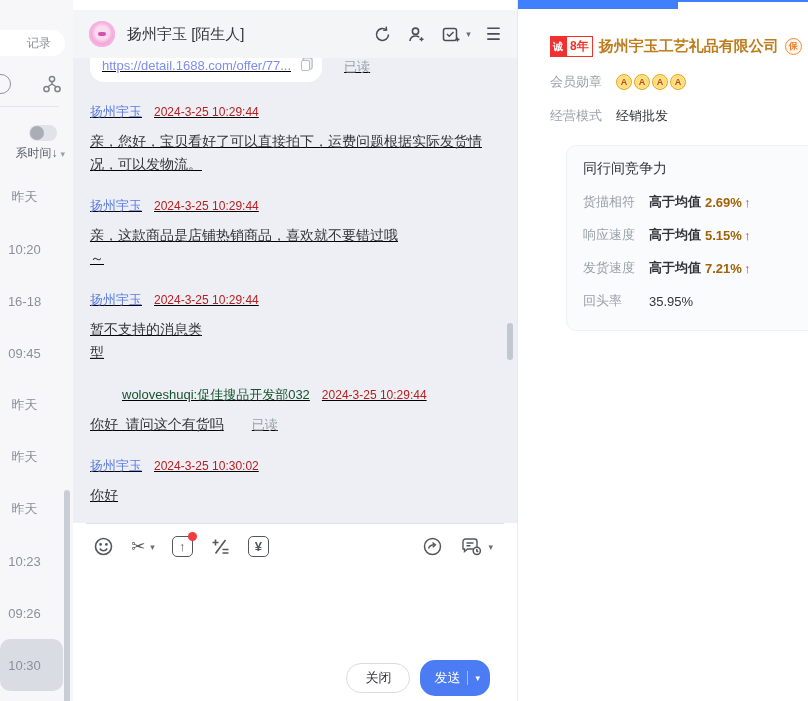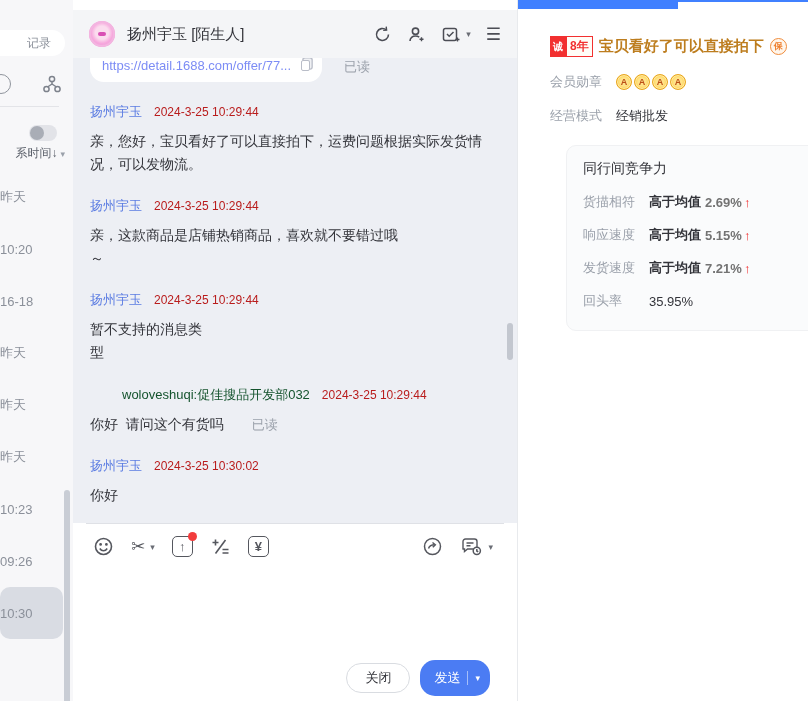--- a/index.html
+++ b/index.html
@@ -15,40 +15,40 @@
   .sb-icons { display:flex; align-items:center; justify-content:space-between; margin:16px 10px 0 -9px; height:24px; }
   .sb-partial-circle { width:20px; height:20px; border:1.6px solid #7d828c; border-radius:50%; opacity:.85; }
   .sb-divider { border-bottom:1px solid #e3e4e8; margin:10px 14px 0 0; }
   .sb-toggle-row { display:flex; justify-content:flex-end; padding-right:16px; margin-top:18px; }
   .toggle { width:28px; height:16px; background:#e2e3e8; border-radius:8px; position:relative; }
   .toggle .knob { position:absolute; left:1px; top:1px; width:14px; height:14px; border-radius:50%; background:#a9adb6; }
   .sb-sort { display:flex; align-items:center; justify-content:flex-end; gap:3px; padding-right:8px;
              margin-top:4px; font-size:12px; color:#5c616b; }
   .sb-sort .caret { font-size:9px; color:#9aa0aa; }
   .conv-list { margin-top:9px; }
-  .conv-item { height:52px; display:flex; align-items:center; justify-content:flex-start;
+  .conv-item { height:52px; display:flex; align-items:center; justify-content:center;
                padding-right:14px; font-size:13px; color:#8b909a; margin-right:10px; }
   .conv-item.selected { background:#d9dce3; border-radius:10px; }
   .sb-scrollbar { position:absolute; right:3px; top:490px; width:6px; height:215px; border-radius:3px; background:#c9cdd5; }
 
   
   .chat { position:relative; width:444px; height:100%; flex:none; display:flex; flex-direction:column; background:#edeff4; }
   .chat-topstrip { height:10px; background:#fff; flex:none; }
   .chat-header { height:48px; flex:none; display:flex; align-items:center; padding:0 16px; background:#f4f5f7; }
   .avatar { width:26px; height:26px; border-radius:50%; flex:none;
             background:radial-gradient(circle at 50% 45%, #fbdcee 0 34%, #f6a8dd 55%, #ee86d2 100%);
             box-shadow:inset 0 0 0 2px #f3b5e0; position:relative; }
   .avatar::after { content:""; position:absolute; left:9px; top:11px; width:8px; height:4px; border-radius:2px; background:#d94fb4; }
   .chat-title { margin-left:12px; font-size:15px; color:#33343a; }
   .hdr-icons { margin-left:auto; display:flex; align-items:center; gap:15px; color:#4b4d55; }
   .hdr-icons .caret { font-size:9px; color:#6a6d75; margin-left:-10px; }
   .hamburger { font-size:17px; line-height:1; color:#4b4d55; }
   svg.ic { display:block; }
 
-  .chat-messages { flex:1 1 auto; overflow:hidden; padding:0 17px; position:relative; background:#edeff4; }
+  .chat-messages { flex:1 1 auto; overflow:hidden; padding:0 17px; position:relative; background:#edeff4;text-decoration:underline; }
   .link-row { display:flex; align-items:flex-end; gap:22px; }
   .link-bubble { margin-top:-12px; background:#fff; border-radius:14px; padding:12px 12px 9px 12px;
                  display:flex; align-items:center; gap:10px; max-width:268px; }
   .link-url { font-size:13px; color:#7c8cf5; white-space:nowrap; overflow:hidden; }
   .copy-icon { width:9px; height:11px; border:1.3px solid #b9bdc8; border-radius:2px; flex:none;
                box-shadow:2px -2px 0 -0.5px #f0f1f4, 2px -2px 0 0.8px #b9bdc8; }
   .link-status { font-size:13px; color:#9aa0aa; padding-bottom:6px; }
 
   .msg-group { margin-top:21px; }
   .msg-head { display:flex; align-items:baseline; gap:12px; }
@@ -95,21 +95,21 @@
   .medals { display:flex; gap:2px; }
   .medal { width:16px; height:16px; background:radial-gradient(circle, #ffe38a 0 40%, #ffcf3f 75%, #f2ae1d);
            border:1px solid #e8a51c; border-radius:50%; color:#bc4f16; font-size:9px; font-weight:bold;
            display:flex; align-items:center; justify-content:center; box-shadow:0 0 0 1px #ffe9a8 inset; }
   .mode-value { color:#33343a; }
   .comp-card { margin:20px -12px 0 16px; background:#fafbfc; border:1px solid #f0f1f3; border-radius:10px; padding:14px 16px 20px; }
   .comp-title { font-size:14px; color:#33343a; }
   .comp-row { display:flex; align-items:center; margin-top:15px; font-size:13px; }
   .comp-label { color:#9aa0aa; width:66px; flex:none; }
   .comp-prefix { color:#33343a; font-weight:bold; margin-right:4px; }
-  .comp-value { color:#737373; font-weight:bold; }
+  .comp-value { color:#a16207; font-weight:bold; }
   .comp-row.plain .comp-value { color:#33343a; font-weight:normal; }
   .comp-arrow { color:#f12b2b; font-weight:bold; margin-left:2px; }
 </style>
 </head>
 <body>
 
 <div class="app">
 
   <div class="sidebar">
     <div class="sb-search">
@@ -140,20 +140,23 @@
       <div class="conv-item">
           <span class="conv-time">昨天</span>
         </div>
         <div class="conv-item">
           <span class="conv-time">10:20</span>
         </div>
         <div class="conv-item">
           <span class="conv-time">16-18</span>
         </div>
         <div class="conv-item">
+          <span class="conv-time">09:45</span>
+        </div>
+        <div class="conv-item">
           <span class="conv-time">昨天</span>
         </div>
         <div class="conv-item">
           <span class="conv-time">昨天</span>
         </div>
         <div class="conv-item">
           <span class="conv-time">昨天</span>
         </div>
         <div class="conv-item">
           <span class="conv-time">10:23</span>
@@ -321,21 +324,21 @@
 
   <div class="panel">
     <div class="panel-tabline"></div>
     <div class="panel-tabactive"></div>
     <div class="panel-body">
       <div class="company-row">
         <span class="badge-cheng">
           <span class="c">诚</span>
           <span class="y">8年</span>
         </span>
-        <span class="company-name">宝贝看好了可以直接拍下</span>
+        <span class="company-name">扬州宇玉工艺礼品有限公司</span>
         <span class="badge-bao">保</span>
       </div>
       <div class="medal-row">
         <span class="row-label">会员勋章</span>
         <span class="medals">
           <span class="medal">A</span>
             <span class="medal">A</span>
             <span class="medal">A</span>
             <span class="medal">A</span>
         </span>

